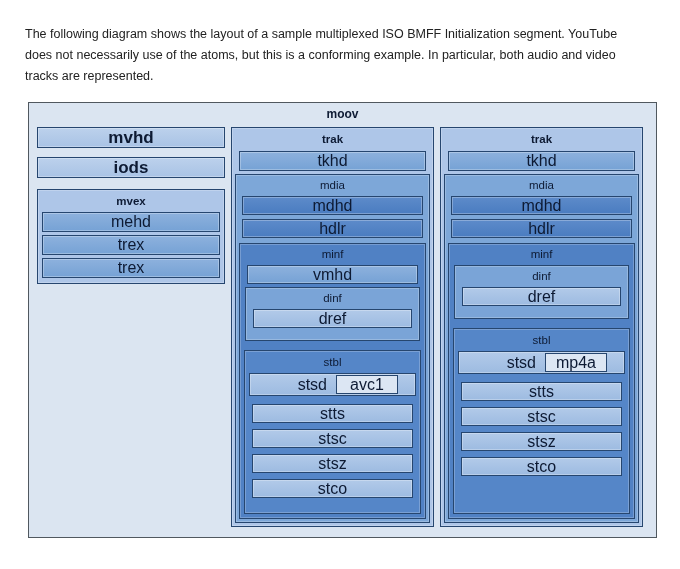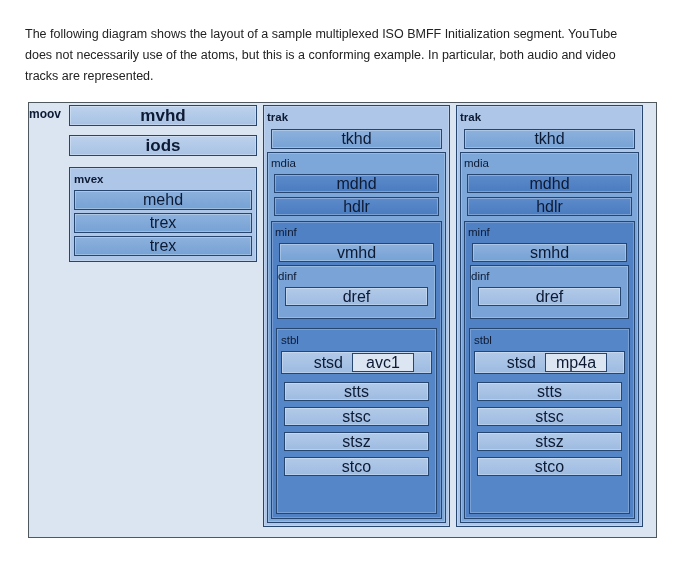--- a/index.html
+++ b/index.html
@@ -30,21 +30,21 @@
     margin-left:3px;width:629px;height:436px;
     border:1px solid var(--outer-bd);
     background:var(--canvas);
     display:flex;flex-direction:column;
   }
   .band-label{
     font-size:12px;font-weight:bold;color:var(--txt);
     text-align:center;
   }
   .ftyp{height:21px;line-height:21px;border-bottom:1px solid var(--outer-bd);}
-  .moov{flex:1;display:flex;flex-direction:row;}
+  .moov{flex:1;display:flex;flex-direction:column;}
   .moov-label{height:22px;line-height:22px;}
   .columns{
     flex:1;display:flex;gap:6px;align-items:stretch;
     padding:2px 13px 10px 8px;
   }
 
   .box{
     border:1px solid var(--bd);
     display:flex;align-items:center;justify-content:center;
     font-size:16px;color:var(--txt);
@@ -54,21 +54,21 @@
   .f1{background:linear-gradient(180deg,#bcd1ec,#a9c3e5);}
   .f2{background:linear-gradient(180deg,#8db1dd,#76a2d5);}
   .f3{background:linear-gradient(180deg,#5d8bca,#4a7cc0);}
   .leaf{background:linear-gradient(180deg,#b2cae9,#9dbbe1);}
 
   .cont{
     border:1px solid var(--bd);
     display:flex;flex-direction:column;
     box-shadow:inset 0 0 0 1px rgba(255,255,255,0.22);
   }
-  .cont-label{font-size:11.5px;color:var(--txt);text-align:left;}
+  .cont-label{font-size:11.5px;color:var(--txt);text-align:center;}
 
   
   .col-left{width:188px;flex:none;display:flex;flex-direction:column;}
   .mvhd{height:21px;margin-bottom:9px;}
   .iods{height:21px;margin-bottom:11px;}
   .mvex{background:var(--l1);padding:0 4px 5px 4px;}
   .mvex .cont-label{height:22px;line-height:22px;font-weight:bold;}
   .mvex .box{height:20px;margin-bottom:3px;}
   .mvex .box:last-child{margin-bottom:0;}
 
@@ -147,21 +147,20 @@
 
         <div class="cont trak">
           <div class="cont-label trak-label">trak</div>
           <div class="box f2 tkhd">tkhd</div>
           <div class="cont mdia">
             <div class="cont-label mdia-label">mdia</div>
             <div class="box f3 row">mdhd</div>
             <div class="box f3 row">hdlr</div>
             <div class="cont minf">
               <div class="cont-label minf-label">minf</div>
-              <div class="box f2 mhd">smhd</div>
               <div class="cont dinf">
                 <div class="cont-label dinf-label">dinf</div>
                 <div class="box leaf dref">dref</div>
               </div>
               <div class="cont stbl">
                 <div class="cont-label stbl-label">stbl</div>
                 <div class="box leaf stsd">
                   <span>stsd</span>
                   <span class="box entry">mp4a</span>
                 </div>

